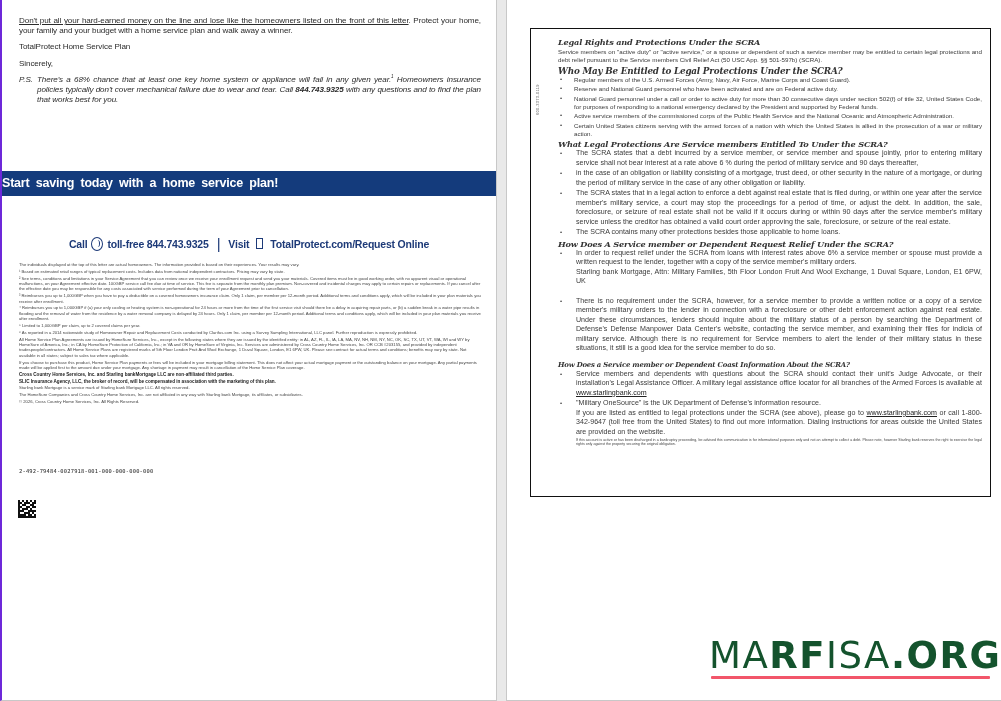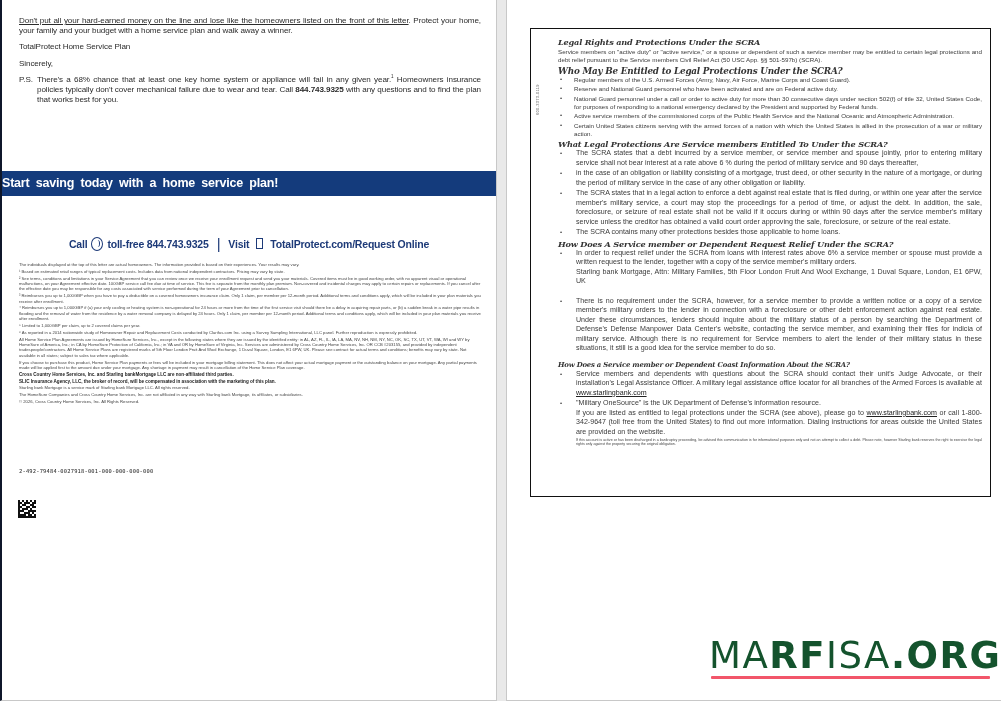--- a/index.html
+++ b/index.html
@@ -1,27 +1,27 @@
 <!DOCTYPE html>
 <html><head>
 <meta charset="utf-8">
 <style>
   * { box-sizing: border-box; margin: 0; padding: 0; }
   html, body { width: 1001px; height: 701px; overflow: hidden; background: #e9e9e9; }
   body { position: relative; font-family: "Liberation Sans", sans-serif; color: #222; }
 
   .page { position: absolute; top: 0; height: 701px; background: #fff; overflow: hidden; }
-  .page-left { left: 0; width: 497px; border-left: 2px solid #0f172a; border-right: 1px solid #c8c8c8; border-bottom: 1px solid #c8c8c8; }
+  .page-left { left: 0; width: 497px; border-left: 2px solid #6d28d9; border-right: 1px solid #c8c8c8; border-bottom: 1px solid #c8c8c8; }
   .page-right { left: 506px; width: 495px; border-left: 1px solid #c8c8c8; border-bottom: 1px solid #c8c8c8; }
 
   
   .letter { position: absolute; left: 17px; top: 16px; width: 462px; font-size: 8.1px; line-height: 10.2px; color: #2b2b2b; letter-spacing: -0.1px; }
   .letter p { margin-bottom: 6px; text-align: justify; }
   .letter .u { text-decoration: underline; }
-  .ps { display: flex; text-align: justify; }
+  .ps { display: flex; text-align: justify; font-style: italic; }
   .ps .ps-label { width: 18px; flex: none; }
   .ps .ps-body { flex: 1; }
   .ps b { font-weight: bold; }
   sup { font-size: 4.5px; vertical-align: super; line-height: 0; }
 
   .banner { position: absolute; left: 0; top: 171px; width: 494px; height: 25px; background: #143b7c; color: #fff; font-weight: bold; font-size: 12.5px; text-align: left; line-height: 25px; letter-spacing: -0.2px; word-spacing: 3px; }
 
   .cta { position: absolute; left: 0; top: 235px; width: 494px; text-align: center; color: #1d3a78; font-size: 10.5px; font-weight: bold; letter-spacing: -0.2px; display: flex; justify-content: center; align-items: center; gap: 4px; }
   .phone-icon { display: inline-block; width: 12px; height: 14px; border: 1.4px solid #1d3a78; border-radius: 50%; position: relative; }
   .phone-icon::after { content: ""; position: absolute; left: 3px; top: 2px; width: 4px; height: 7px; border-right: 1.6px solid #1d3a78; border-radius: 0 50% 50% 0; }

